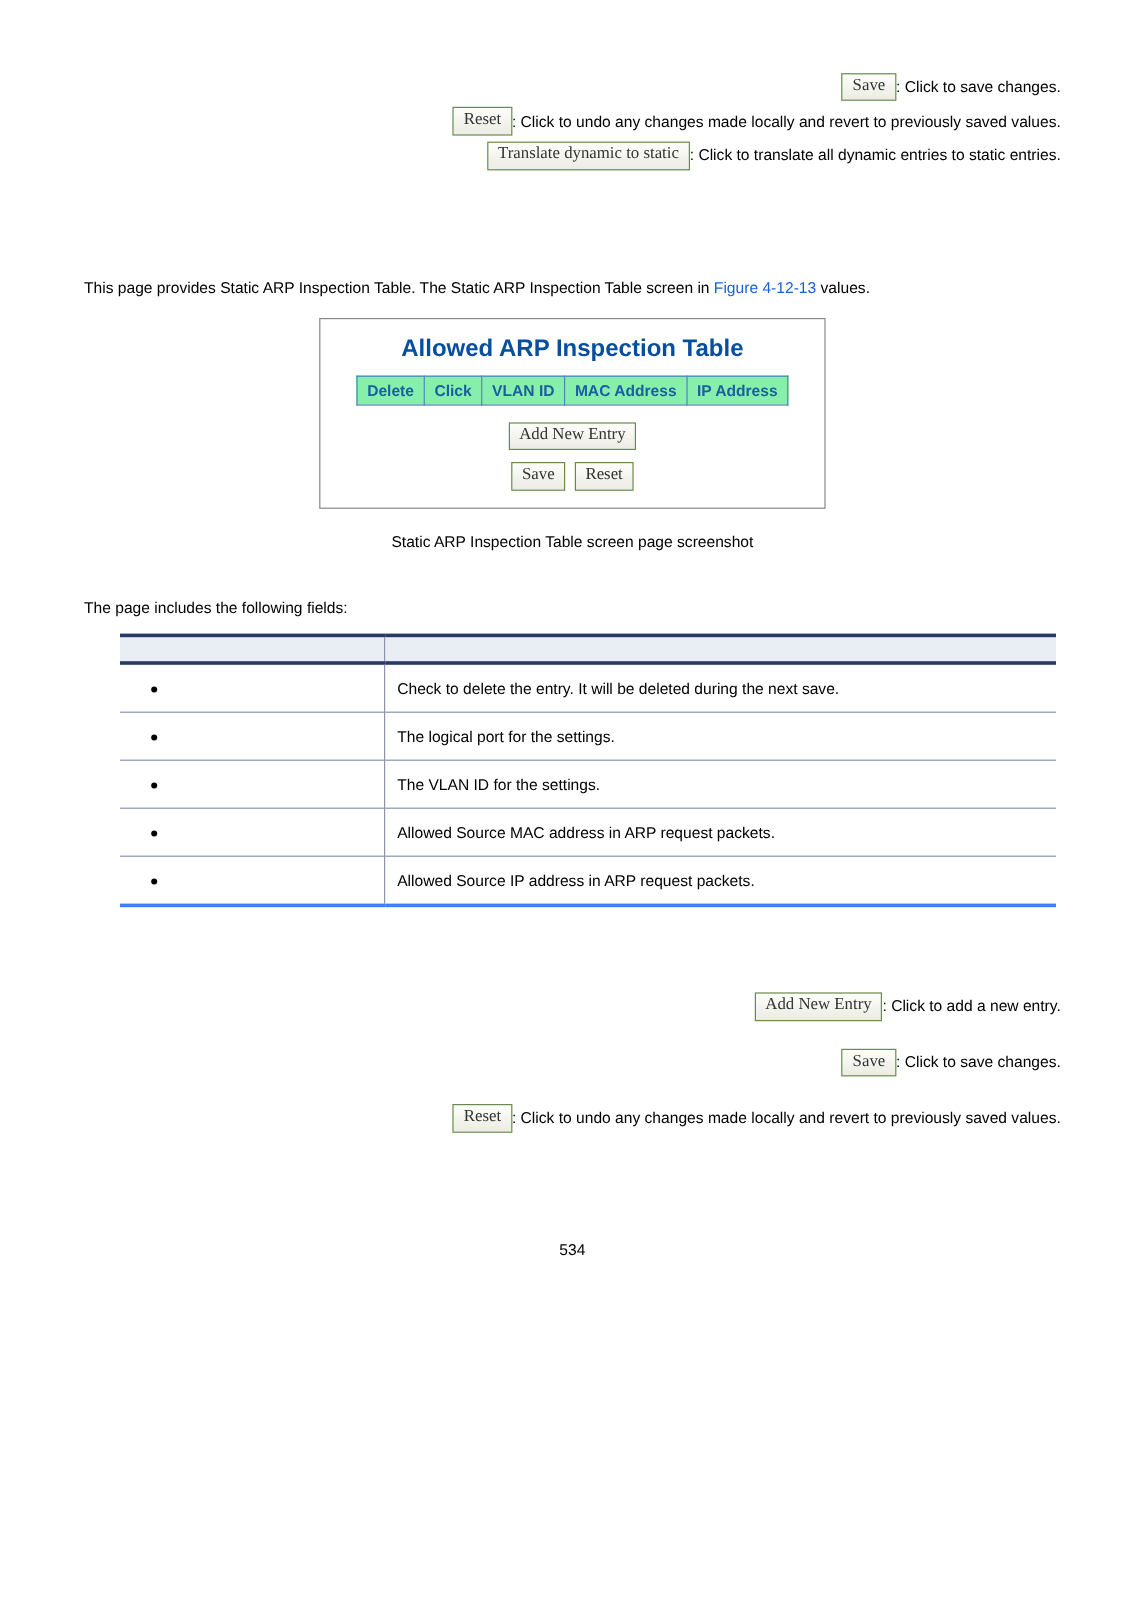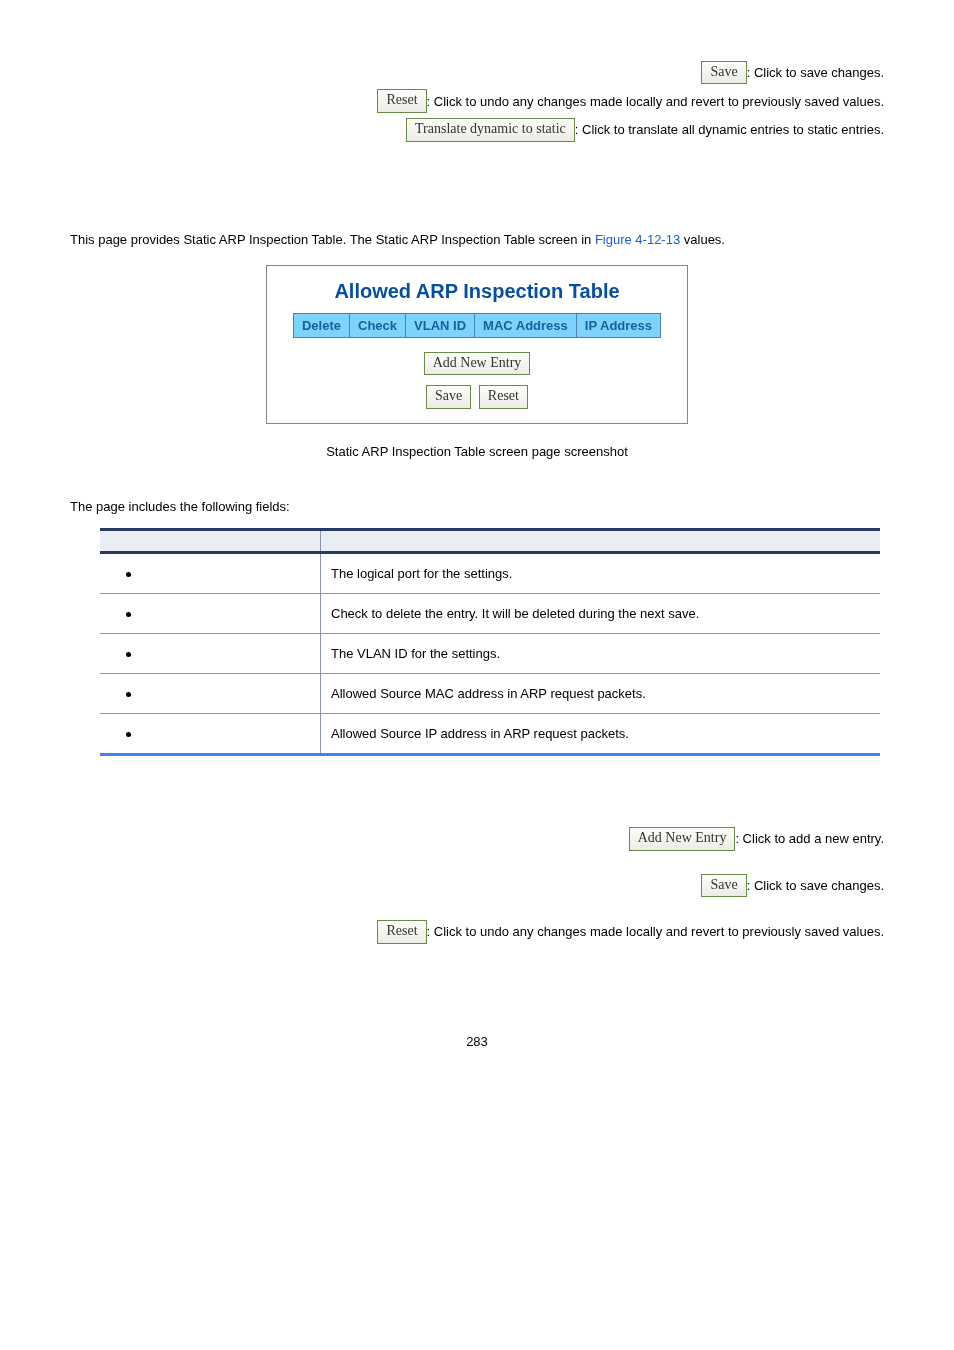--- a/index.html
+++ b/index.html
@@ -51,21 +51,21 @@
     font-size: 20px;
     font-family: Arial, sans-serif;
     margin-bottom: 10px;
   }
   .header-table {
     margin: 0 auto;
     border-collapse: collapse;
   }
   .header-table th {
     border: 1px solid #4a82b6;
-    background: #7dd3fc;
+    background: #86efac;
     color: #1a5fa0;
     font-weight: bold;
     font-size: 13px;
     padding: 4px 8px;
     font-family: Verdana, Arial, sans-serif;
   }
   .screenshot .btn-line {
     margin-top: 14px;
   }
   .screenshot .btn-line .btn-img {
@@ -145,21 +145,21 @@
 <p class="section-intro">
   <span>This page provides Static ARP Inspection Table. The Static ARP Inspection Table screen in </span><span class="fig-ref">Figure 4-12-13</span><span> values.</span>
 </p>
 
 <div class="screenshot">
   <div class="screenshot-title">Allowed ARP Inspection Table</div>
   <table class="header-table">
     <tbody>
         <tr>
       <th>Delete</th>
-      <th>Check</th>
+      <th>Click</th>
       <th>VLAN ID</th>
       <th>MAC Address</th>
       <th>IP Address</th>
     </tr>
   </tbody>
     </table>
   <div class="btn-line">
     <span class="btn-img">Add New Entry</span>
   </div>
   <div class="btn-line" style="margin-top:10px;">
@@ -173,25 +173,25 @@
 <p class="fields-intro">The page includes the following fields:</p>
 
 <table class="fields-table">
   <tbody>
       <tr>
     <th></th>
     <th></th>
   </tr>
   <tr>
     <td><span class="bullet"></span><span></span></td>
+    <td>Check to delete the entry. It will be deleted during the next save.</td>
+  </tr>
+  <tr>
+    <td><span class="bullet"></span><span></span></td>
     <td>The logical port for the settings.</td>
-  </tr>
-  <tr>
-    <td><span class="bullet"></span><span></span></td>
-    <td>Check to delete the entry. It will be deleted during the next save.</td>
   </tr>
   <tr>
     <td><span class="bullet"></span><span></span></td>
     <td>The VLAN ID for the settings.</td>
   </tr>
   <tr>
     <td><span class="bullet"></span><span></span></td>
     <td>Allowed Source MAC address in ARP request packets.</td>
   </tr>
   <tr>
@@ -206,13 +206,13 @@
     <span class="btn-img">Add New Entry</span><span class="desc">: Click to add a new entry.</span>
   </div>
   <div class="btn-row">
     <span class="btn-img">Save</span><span class="desc">: Click to save changes.</span>
   </div>
   <div class="btn-row">
     <span class="btn-img">Reset</span><span class="desc">: Click to undo any changes made locally and revert to previously saved values.</span>
   </div>
 </div>
 
-<div class="page-num">283</div>
+<div class="page-num">534</div>
 
 </body></html>

